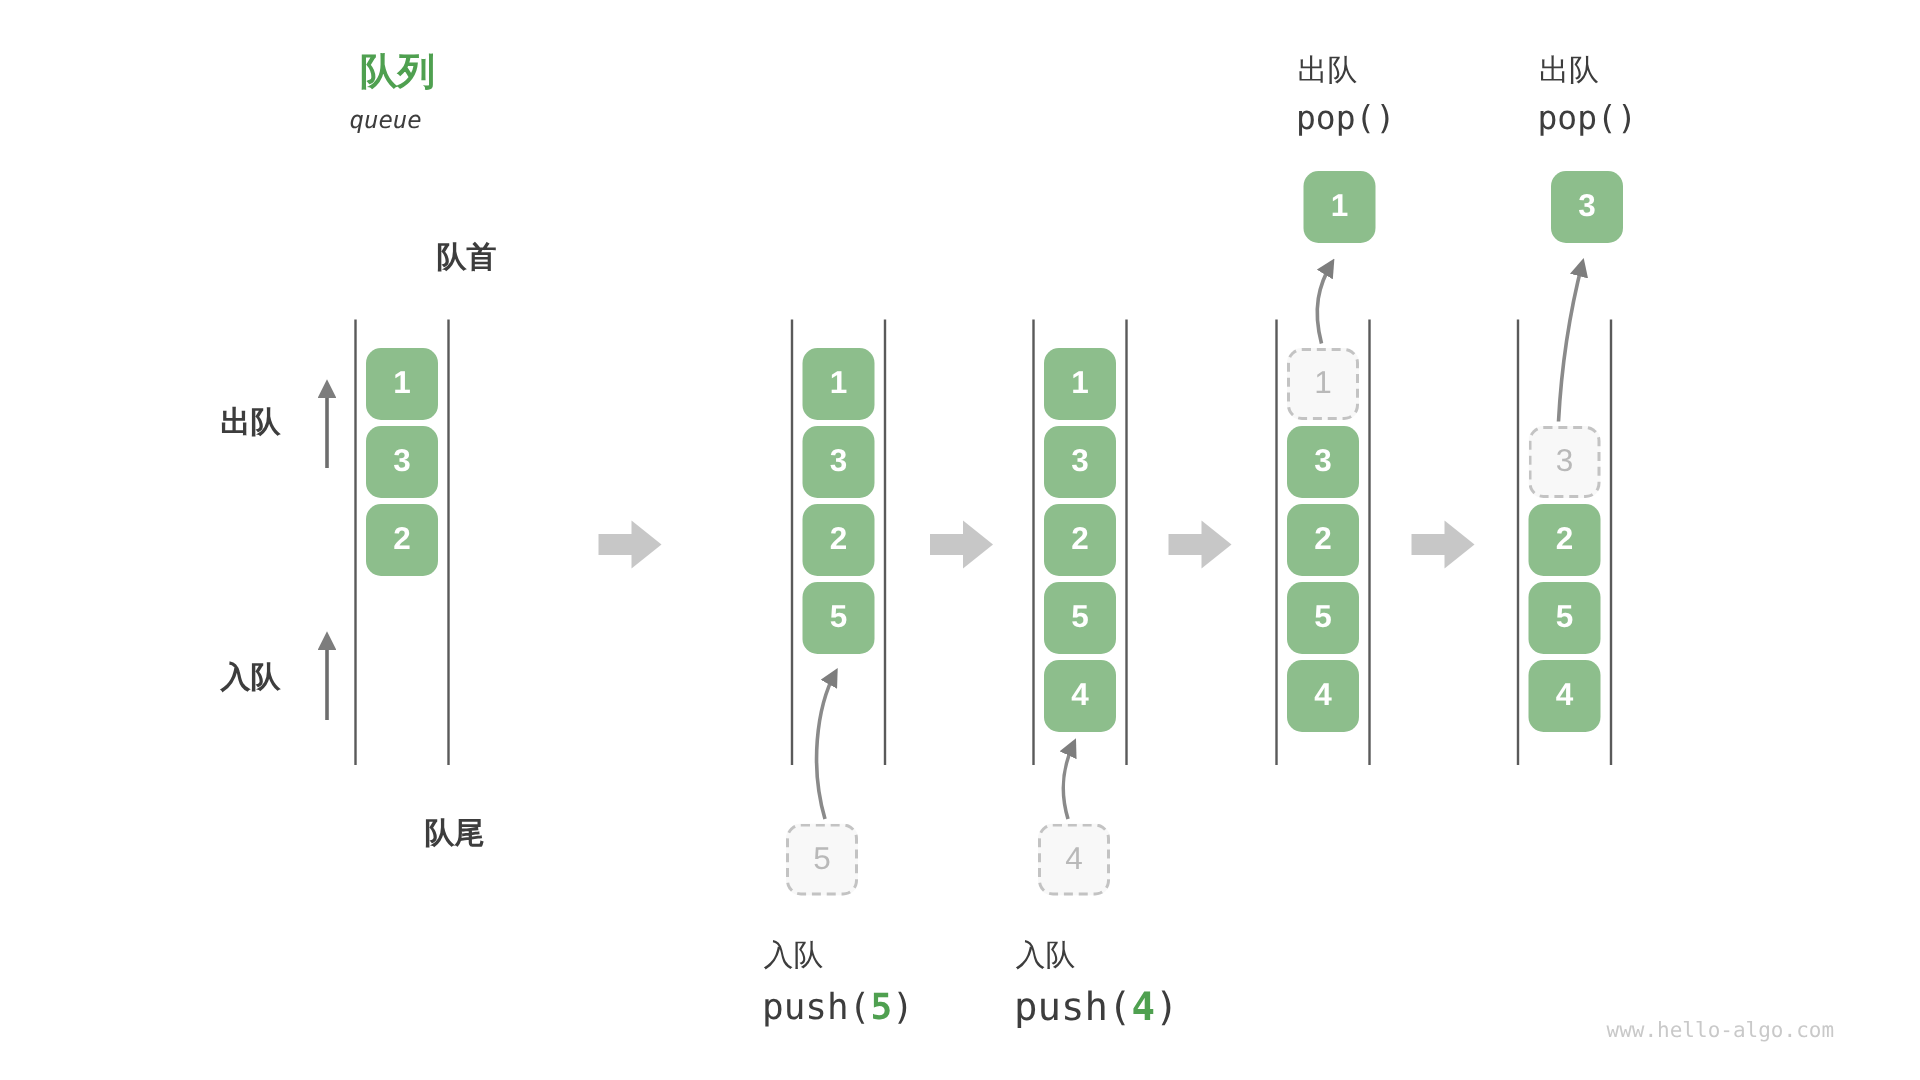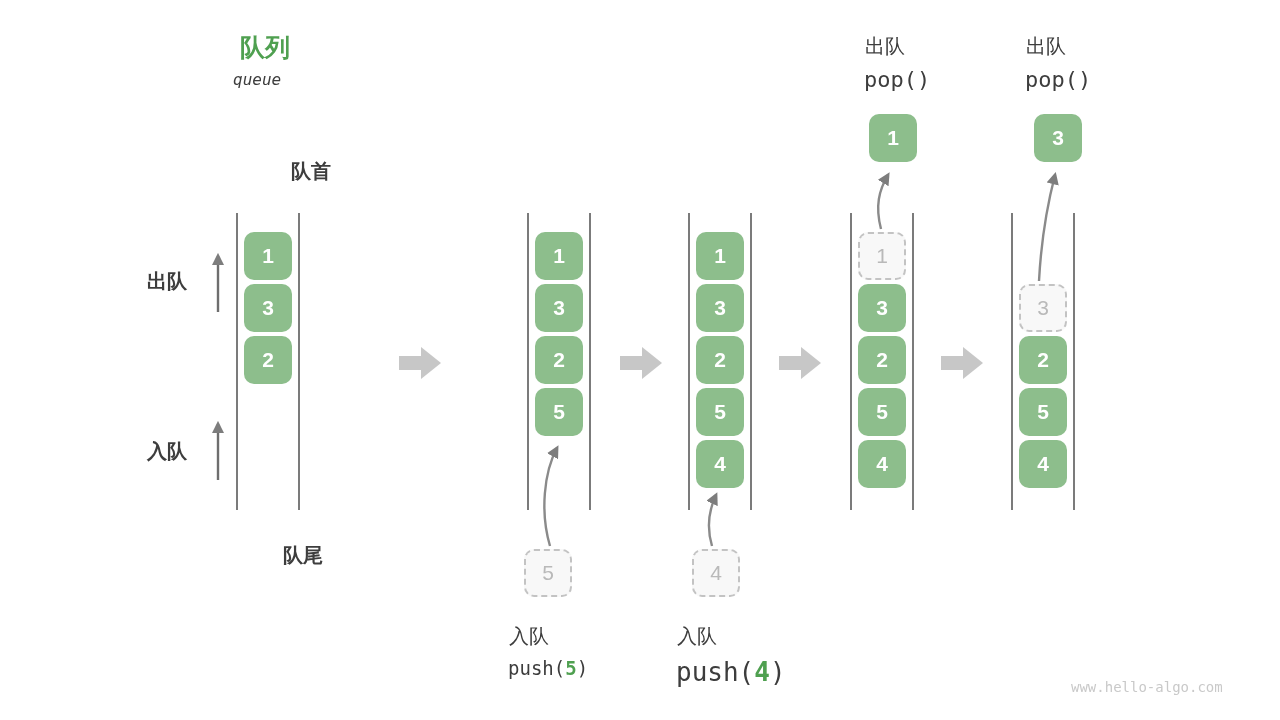--- a/index.html
+++ b/index.html
@@ -114,21 +114,21 @@
   <div class="box" style="left:858px;top:440px;">4</div>
   <div class="box" style="left:869px;top:114px;">1</div>
 
   <div class="box ghost" style="left:1019px;top:284px;">3</div>
   <div class="box" style="left:1019px;top:336px;">2</div>
   <div class="box" style="left:1019px;top:388px;">5</div>
   <div class="box" style="left:1019px;top:440px;">4</div>
   <div class="box" style="left:1034px;top:114px;">3</div>
 
   <div class="zh zh-light" style="left:509px;top:623px;">入队</div>
-  <div class="code" style="left:508px;top:657px;font-size:19px;"><span>push(</span><span class="arg">5</span><span>)</span></div>
+  <div class="code" style="left:508px;top:657px;font-size:24px;"><span>push(</span><span class="arg">5</span><span>)</span></div>
 
   <div class="zh zh-light" style="left:677px;top:623px;">入队</div>
   <div class="code" style="left:676px;top:657px;font-size:26px;"><span>push(</span><span class="arg">4</span><span>)</span></div>
 
   <div class="zh zh-light" style="left:865px;top:33px;">出队</div>
   <div class="code" style="left:864px;top:67px;font-size:22px;">pop()</div>
   <div class="zh zh-light" style="left:1026px;top:33px;">出队</div>
   <div class="code" style="left:1025px;top:67px;font-size:22px;">pop()</div>
 
   <div class="code watermark">www.hello-algo.com</div>

